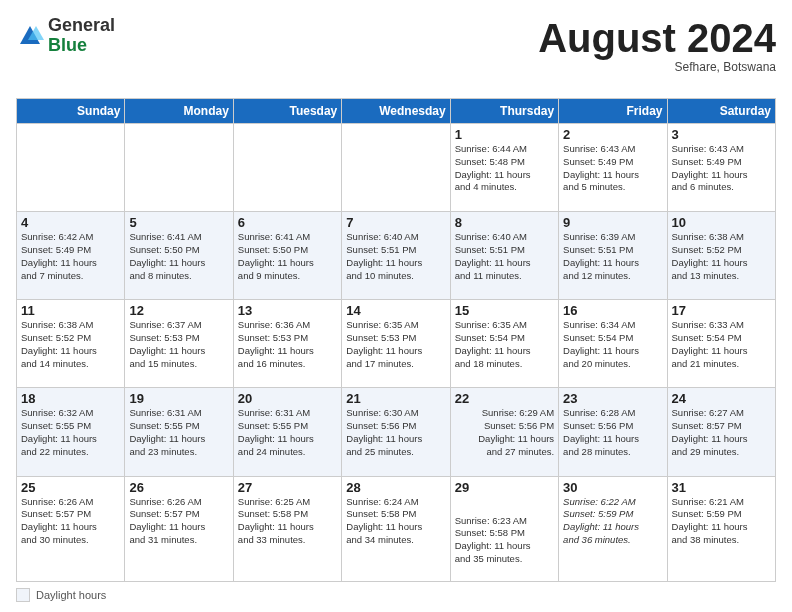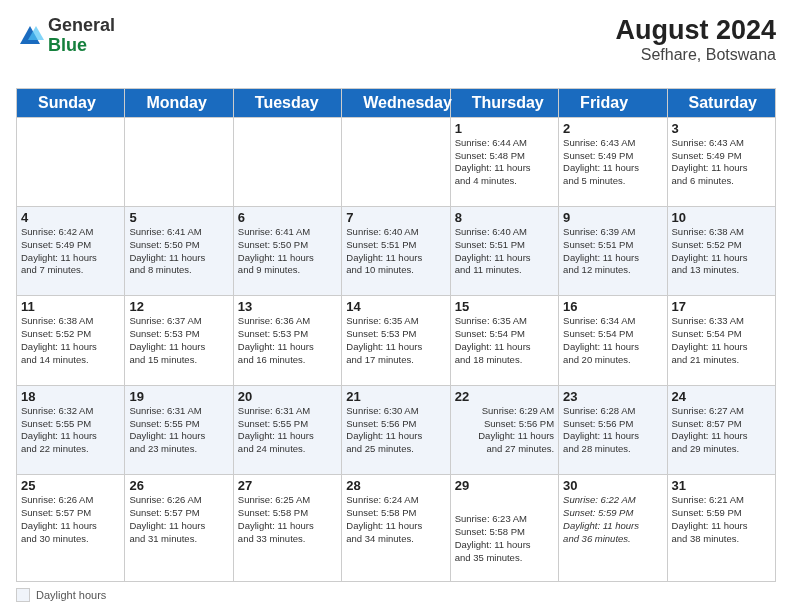--- a/index.html
+++ b/index.html
@@ -41,42 +41,42 @@
       line-height: 1.1;
     }
     .logo-icon {
       width: 28px;
       height: 28px;
     }
     .title-block {
       text-align: right;
     }
     .main-title {
-      font-size: 27px;
+      font-size: 40px;
       font-weight: bold;
       color: #222;
       line-height: 1.1;
     }
     .subtitle {
-      font-size: 16px;
+      font-size: 12px;
       color: #444;
     }
     .calendar-table {
       width: 100%;
       border-collapse: collapse;
       flex: 1;
       table-layout: fixed;
     }
     .calendar-table th {
       background-color: #1a6bbf;
       color: #fff;
-      font-size: 16px;
-      font-weight: bold;
-      padding: 5px 21px;
-      text-align: left;
+      font-size: 12px;
+      font-weight: bold;
+      padding: 5px 4px;
+      text-align: right;
       border: 1px solid #ccc;
     }
     .calendar-table td {
       border: 1px solid #ccc;
       vertical-align: top;
       padding: 3px 4px;
       font-size: 10px;
       color: #333;
       background: #fff;
       height: 78px;

